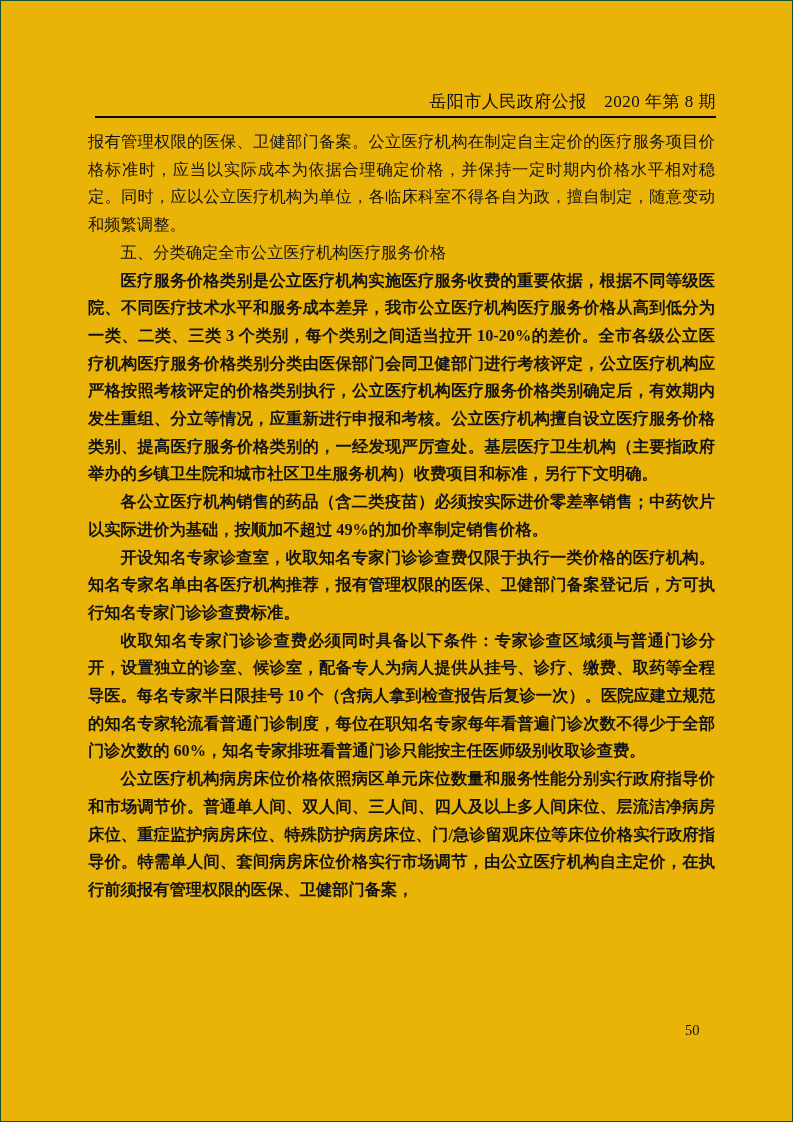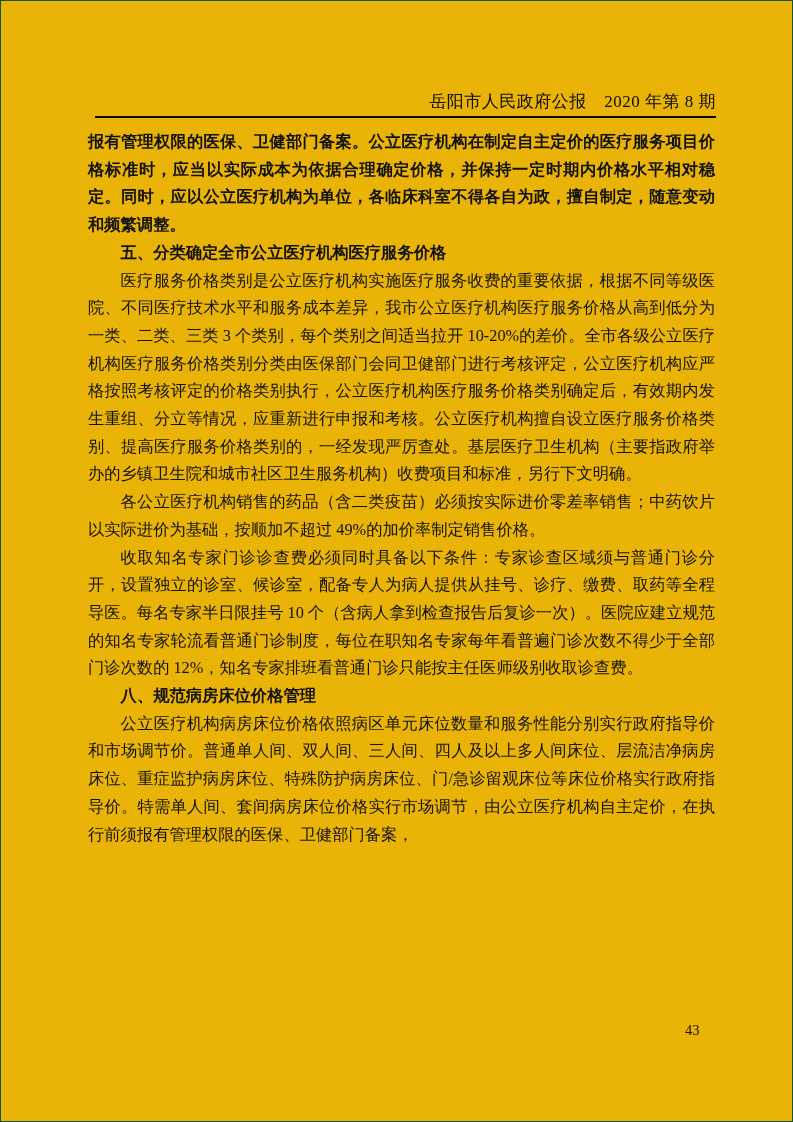--- a/index.html
+++ b/index.html
@@ -50,23 +50,23 @@
     font-size: 16.3px;
     line-height: 27.7px;
     text-align: justify;
     text-justify: inter-ideograph;
     color: #121212;
   }
   .content p {
     margin: 0;
     padding: 0;
   }
-  .para-body    { text-indent: 2em; }
-  .para-heading { text-indent: 2em; font-weight: bold; }
-  .para-continuation { text-indent: 0; font-weight: bold; }
+  .para-body    { text-indent: 2em; font-weight: bold; }
+  .para-heading { text-indent: 2em; font-weight: normal; }
+  .para-continuation { text-indent: 0; }
   
   .page-number {
     position: absolute;
     top: 1019px;
     left: 684px;
     font-size: 14.5px;
     line-height: 20px;
     color: #121212;
   }
 </style>
@@ -86,23 +86,23 @@
 
       <p class="para-heading">五、分类确定全市公立医疗机构医疗服务价格</p>
 
       <p class="para-body">医疗服务价格类别是公立医疗机构实施医疗服务收费的重要依据，根据不同等级医院、不同医疗技术水平和服务成本差异，我市公立医疗机构医疗服务价格从高到低分为一类、二类、三类 3 个类别，每个类别之间适当拉开 10-20%的差价。全市各级公立医疗机构医疗服务价格类别分类由医保部门会同卫健部门进行考核评定，公立医疗机构应严格按照考核评定的价格类别执行，公立医疗机构医疗服务价格类别确定后，有效期内发生重组、分立等情况，应重新进行申报和考核。公立医疗机构擅自设立医疗服务价格类别、提高医疗服务价格类别的，一经发现严厉查处。基层医疗卫生机构（主要指政府举办的乡镇卫生院和城市社区卫生服务机构）收费项目和标准，另行下文明确。</p>
 
 
 
       <p class="para-body">各公立医疗机构销售的药品（含二类疫苗）必须按实际进价零差率销售；中药饮片以实际进价为基础，按顺加不超过 49%的加价率制定销售价格。</p>
 
 
+      <p class="para-body">开设知名专家诊查室，收取知名专家门诊诊查费仅限于执行一类价格的医疗机构。知名专家名单由各医疗机构推荐，报有管理权限的医保、卫健部门备案登记后，方可执行知名专家门诊诊查费标准。</p>
 
-      <p class="para-body">收取知名专家门诊诊查费必须同时具备以下条件：专家诊查区域须与普通门诊分开，设置独立的诊室、候诊室，配备专人为病人提供从挂号、诊疗、缴费、取药等全程导医。每名专家半日限挂号 10 个（含病人拿到检查报告后复诊一次）。医院应建立规范的知名专家轮流看普通门诊制度，每位在职知名专家每年看普遍门诊次数不得少于全部门诊次数的 12%，知名专家排班看普通门诊只能按主任医师级别收取诊查费。</p>
+      <p class="para-body">收取知名专家门诊诊查费必须同时具备以下条件：专家诊查区域须与普通门诊分开，设置独立的诊室、候诊室，配备专人为病人提供从挂号、诊疗、缴费、取药等全程导医。每名专家半日限挂号 10 个（含病人拿到检查报告后复诊一次）。医院应建立规范的知名专家轮流看普通门诊制度，每位在职知名专家每年看普遍门诊次数不得少于全部门诊次数的 60%，知名专家排班看普通门诊只能按主任医师级别收取诊查费。</p>
 
-      <p class="para-heading">八、规范病房床位价格管理</p>
 
       <p class="para-body">公立医疗机构病房床位价格依照病区单元床位数量和服务性能分别实行政府指导价和市场调节价。普通单人间、双人间、三人间、四人及以上多人间床位、层流洁净病房床位、重症监护病房床位、特殊防护病房床位、门/急诊留观床位等床位价格实行政府指导价。特需单人间、套间病房床位价格实行市场调节，由公立医疗机构自主定价，在执行前须报有管理权限的医保、卫健部门备案，</p>
     </div>
 
-  <div class="page-number">43</div>
+  <div class="page-number">50</div>
 
 </div>
 
 </body></html>

